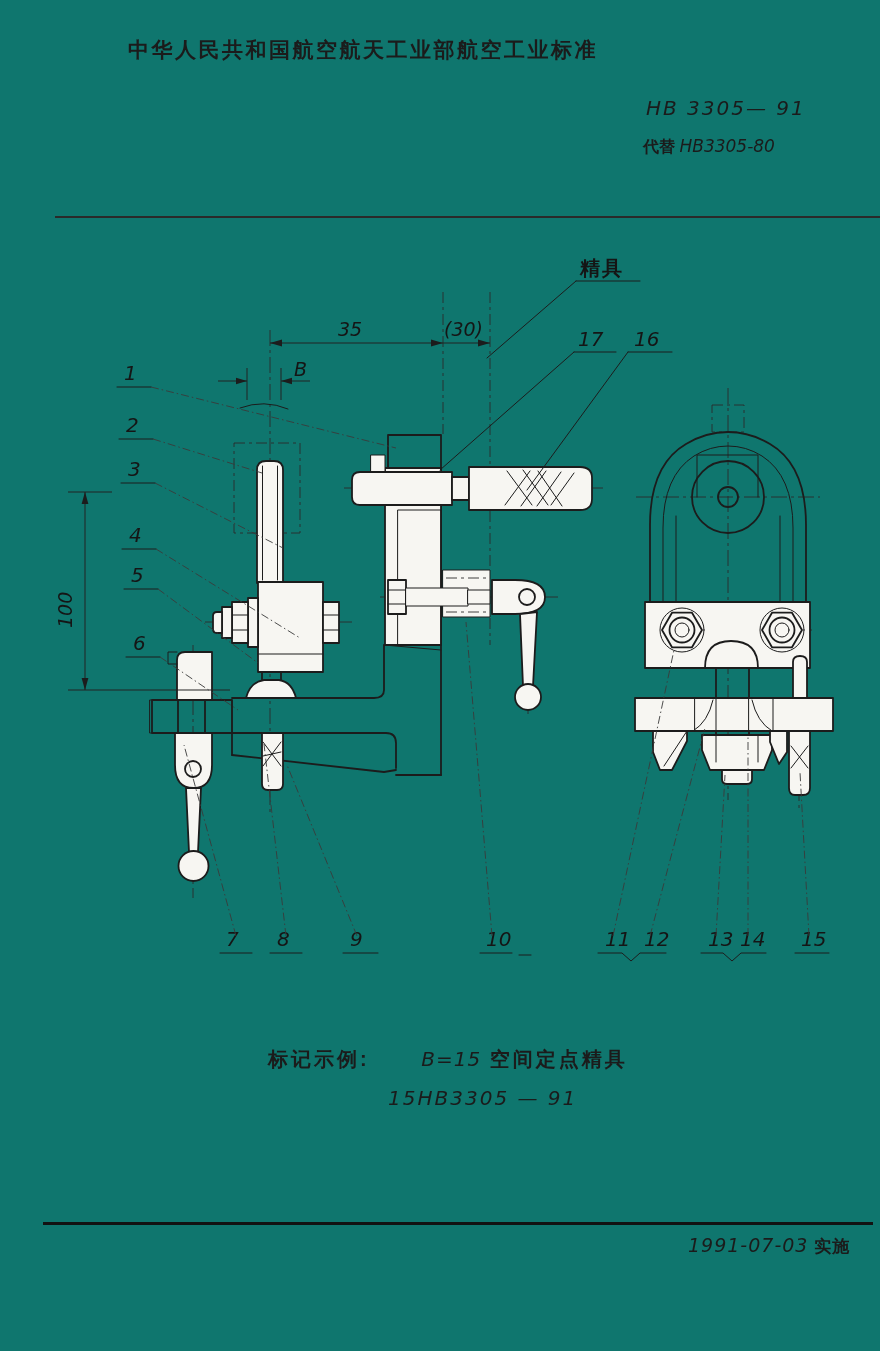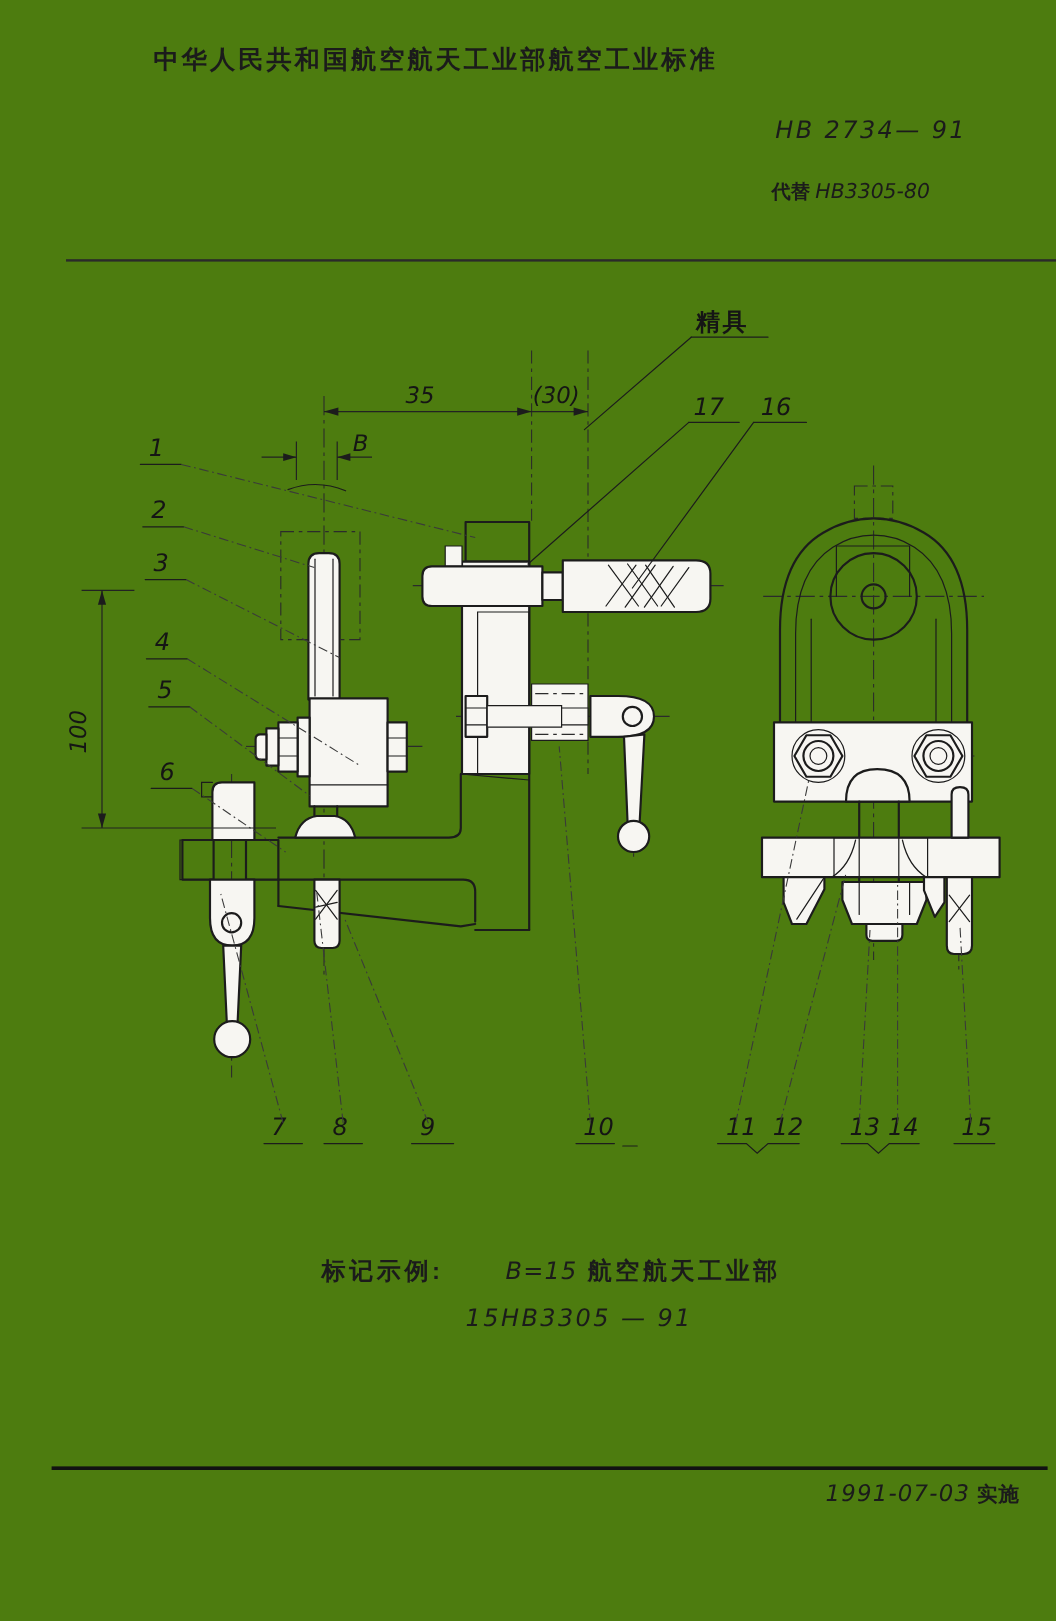--- a/index.html
+++ b/index.html
@@ -1,22 +1,22 @@
 <!DOCTYPE html>
 <html><head>
 <meta charset="utf-8">
 <style>
   html,body{margin:0;padding:0;background:#e8e8e6;}
-  #page{position:relative;width:880px;height:1351px;background:#4d7c0f;overflow:hidden;
+  #page{position:relative;width:880px;height:1351px;background:#0f766e;overflow:hidden;
         font-family:"Liberation Sans",sans-serif;color:#1b1b1b;}
   .abs{position:absolute;}
   .t-header{left:128px;top:36px;font-size:21px;font-weight:700;letter-spacing:2.5px;}
   .t-title{left:192px;top:108px;font-size:28px;font-weight:600;letter-spacing:34px;white-space:nowrap;}
   .t-stdno{left:646px;top:96px;font:italic 20px "DejaVu Sans",sans-serif;letter-spacing:2px;}
-  .t-replaces{left:643px;top:150px;font-size:16px;font-weight:600;}
+  .t-replaces{left:643px;top:136px;font-size:16px;font-weight:600;}
   .t-replaces .no{font:italic 17px "DejaVu Sans",sans-serif;}
   .rule1{left:55px;top:216px;width:825px;height:2px;background:#2a2a2a;}
   .ex1{left:268px;top:1046px;font-size:20px;letter-spacing:3px;font-weight:600;}
   .ex1 .spec{font:italic 20px "DejaVu Sans",sans-serif;letter-spacing:1px;margin-left:43px;}
   .ex2{left:388px;top:1086px;font:italic 20px "DejaVu Sans",sans-serif;letter-spacing:2px;}
   .rule2{left:43px;top:1222px;width:830px;height:3px;background:#121212;}
   .f-left{left:44px;top:1234px;font-size:17px;font-weight:700;letter-spacing:1px;}
   .f-right{left:688px;top:1234px;font-size:17px;font-weight:700;letter-spacing:1px;}
   .hdate{font:italic 19px "DejaVu Sans",sans-serif;font-weight:400;}
   svg{position:absolute;left:0;top:0;}
@@ -33,21 +33,21 @@
   .cjk{font:600 20px "Liberation Sans",sans-serif;fill:#151515;letter-spacing:2px;}
 </style>
 </head>
 <body>
 
 <div id="page">
 
   <div class="abs t-header">中华人民共和国航空航天工业部航空工业标准</div>
 
 
-  <div class="abs t-stdno">HB 2734— 91</div>
+  <div class="abs t-stdno">HB 3305— 91</div>
 
   <div class="abs t-replaces">
     <span>代替</span>
     <span class="no">HB3305-80</span>
   </div>
 
   <div class="abs rule1"></div>
 
   <svg width="880" height="1351" viewBox="0 0 880 1351">
     <defs>
@@ -323,21 +323,21 @@
       <line class="ldr" x1="748" y1="936" x2="748" y2="736"></line>
       <text class="num" x="801" y="946">15</text>
       <line class="tn" x1="795" y1="953" x2="829" y2="953"></line>
       <line class="ldr" x1="809" y1="936" x2="800" y2="772"></line>
     </g>
   </svg>
 
   <div class="abs ex1">
     <span>标记示例:</span>
     <span class="spec">B=15</span>
-    <span>航空航天工业部</span>
+    <span>空间定点精具</span>
   </div>
   <div class="abs ex2">15HB3305 — 91</div>
 
   <div class="abs rule2"></div>
 
 
   <div class="abs f-right">
     <span class="hdate">1991-07-03</span>
     <span>实施</span>
   </div>

